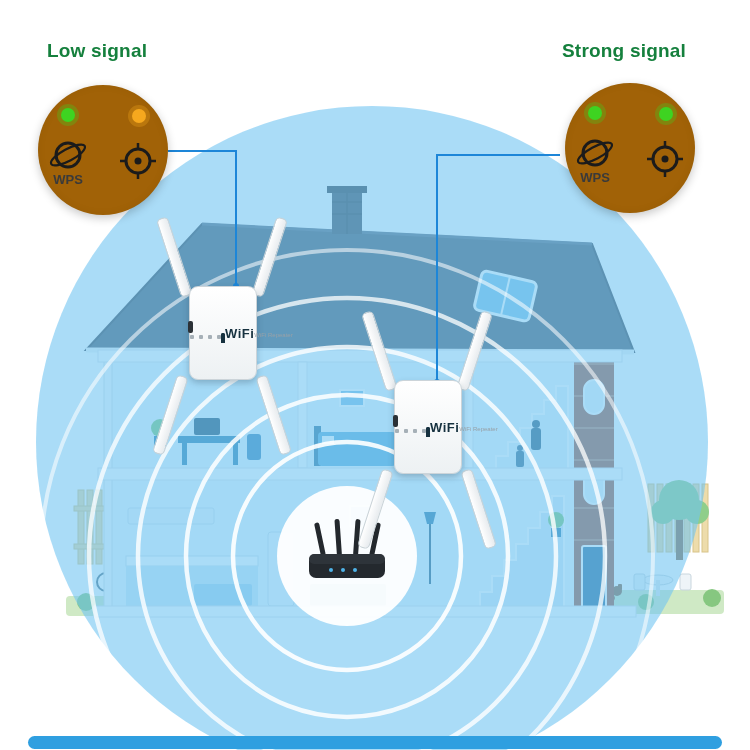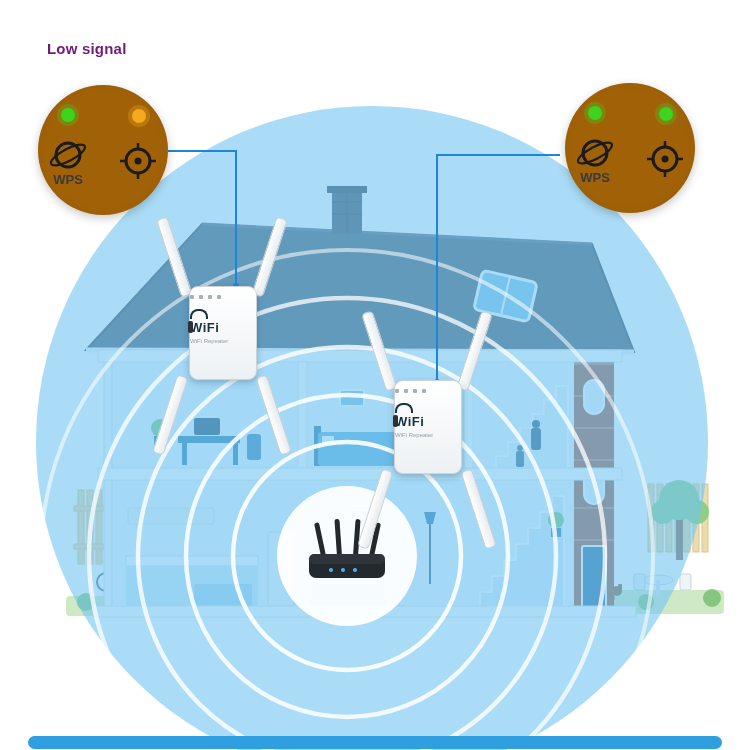--- a/index.html
+++ b/index.html
@@ -15,21 +15,21 @@
             background:rgba(114,197,241,.60);}
 
   
   .bottombar{position:absolute;left:28px;top:736px;width:694px;height:13px;border-radius:7px;
              background:#2f9fe0;}
 
   
   .router{position:absolute;left:301px;top:516px;}
 
   
-  .sig-label{position:absolute;font-size:15px;font-weight:bold;color:#701a75;letter-spacing:.2px;}
+  .sig-label{position:absolute;font-size:19px;font-weight:bold;color:#15803d;letter-spacing:.2px;}
   .label-low{left:47px;top:40px;}
   .label-strong{left:562px;top:40px;}
 
   
   .callout{position:absolute;width:130px;height:130px;border-radius:50%;background:#a16207;
            box-shadow:0 3px 10px rgba(0,0,0,.22), inset 0 0 10px rgba(0,0,0,.05);}
   .callout-low{left:38px;top:85px;}
   .callout-strong{left:565px;top:83px;}
 
   
@@ -37,21 +37,21 @@
   .rep-low{left:147px;top:208px;}
   .rep-strong{left:352px;top:302px;}
   .ant{position:absolute;width:10px;height:80px;background:linear-gradient(90deg,#ffffff,#e7ebee);
        border:1px solid #c9d2d7;border-radius:5px;}
   .ant-tl{left:34px;top:6px;transform:rotate(-18deg);transform-origin:50% 100%;}
   .ant-tr{left:104px;top:6px;transform:rotate(18deg);transform-origin:50% 100%;}
   .ant-bl{left:30px;top:168px;transform:rotate(18deg);transform-origin:50% 0%;}
   .ant-br{left:108px;top:168px;transform:rotate(-18deg);transform-origin:50% 0%;}
   .rep-body{position:absolute;left:42px;top:78px;width:66px;height:92px;border-radius:9px;
             background:linear-gradient(180deg,#ffffff,#edf1f3);border:1px solid #ccd4d9;
-            box-shadow:0 3px 6px rgba(40,60,80,.28);display:flex;flex-direction:column;}
+            box-shadow:0 3px 6px rgba(40,60,80,.28);display:flex;flex-direction:row;align-items:center;}
   .rep-icons{display:flex;gap:5px;margin-top:8px;}
   .rep-ico{width:4px;height:4px;border-radius:1px;background:#a6b0b7;}
   .rep-arc{width:14px;height:8px;border:2px solid #16313f;border-bottom:none;
            border-radius:8px 8px 0 0;margin-top:10px;}
   .rep-logo{margin-top:1px;font-size:13px;font-weight:bold;color:#16313f;letter-spacing:.5px;}
   .rep-sub{margin-top:3px;font-size:6px;color:#97a1a8;white-space:nowrap;}
   .rep-port{position:absolute;left:-2px;top:34px;width:5px;height:12px;border-radius:2px;background:#2b3136;}
 </style>
 </head>
 <body>
@@ -312,14 +312,15 @@
         <line x1="100" y1="58" x2="100" y2="64"></line>
         <line x1="100" y1="88" x2="100" y2="94"></line>
         <line x1="82" y1="76" x2="88" y2="76"></line>
         <line x1="112" y1="76" x2="118" y2="76"></line>
         <circle cx="100" cy="76" r="3.5" fill="#1b1b1b" stroke="none"></circle>
       </g>
     </svg>
   </div>
 
   <div class="sig-label label-low">Low signal</div>
+  <div class="sig-label label-strong">Strong signal</div>
 
 </div>
 
 </body></html>

